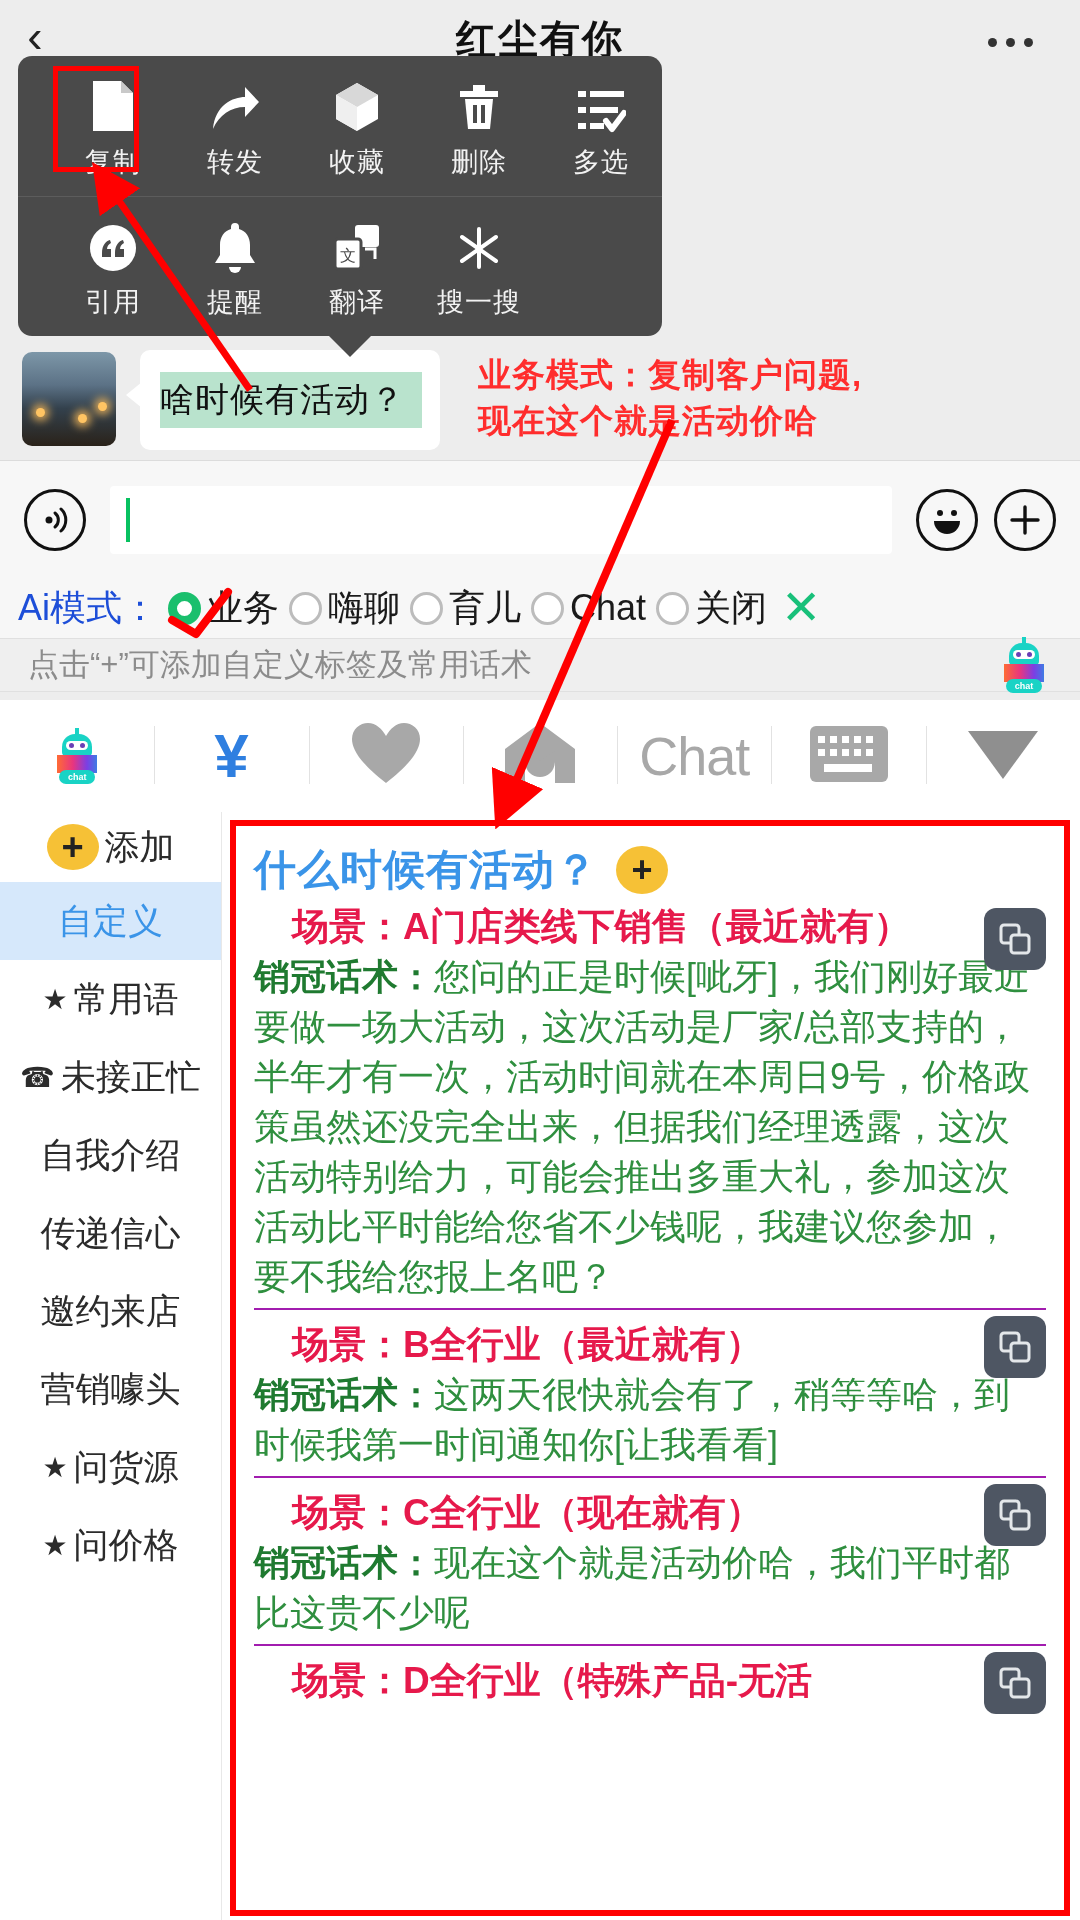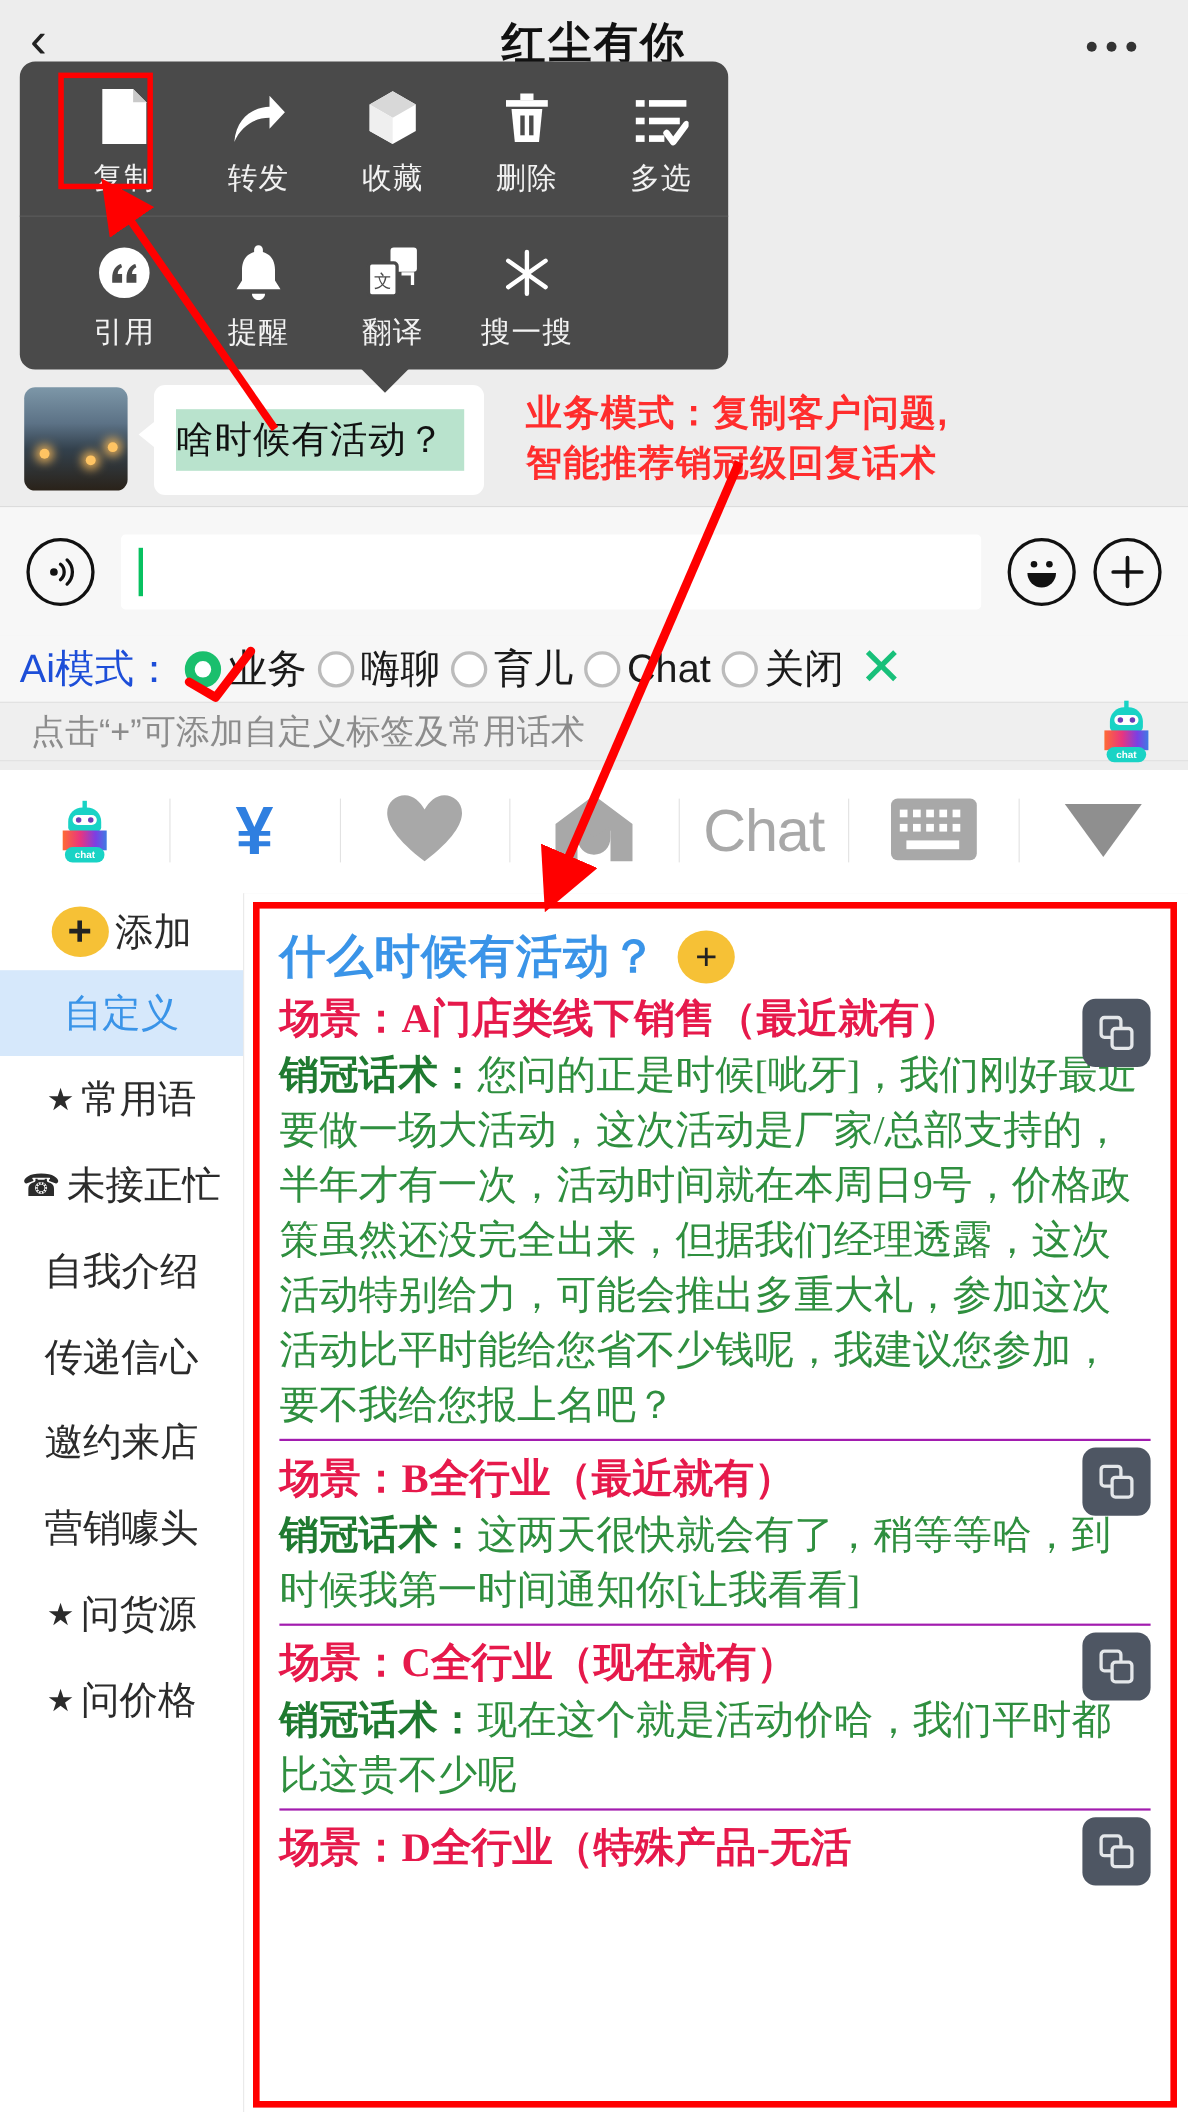--- a/index.html
+++ b/index.html
@@ -201,34 +201,34 @@
     width:52px; height:46px; border-radius:50%; background:#f6c136;
     display:flex; align-items:center; justify-content:center;
     font-size:38px; color:#222; font-weight:700; line-height:1;
   }
   .star{ font-size:28px; }
 
   
   .panel-wrap{ flex:1; position:relative; padding:8px 10px 0 8px; }
   .panel{
     position:relative; border:6px solid #ff0000; background:#fff;
-    height:1096px; overflow:hidden; padding:10px 18px 0 18px;font-family:Liberation Serif, serif;
+    height:1096px; overflow:hidden; padding:10px 18px 0 18px;
   }
   .q-head{ display:flex; align-items:center; gap:18px; padding:6px 0 4px 0; }
   .q-title{ font-size:42px; color:#3a94e8; font-weight:700; letter-spacing:1px; }
   .q-plus{
     width:52px; height:48px; border-radius:50%; background:#f6c136;
     display:flex; align-items:center; justify-content:center;
     font-size:36px; color:#222; font-weight:700; line-height:1;
   }
   .scene-block{ position:relative; padding-bottom:6px; }
   .scene-block + .scene-block{ border-top:2px solid #a21caf; padding-top:10px; }
   .scene-title{
     font-size:37px; color:#e6194b; font-weight:700; line-height:50px;
-    padding-right:90px; letter-spacing:0px;
+    padding-right:90px; letter-spacing:0px;margin-left:38px;
   }
   .answer{
     font-size:36px; color:#2f8f3f; line-height:50px; letter-spacing:0px;
     padding-right:4px;
   }
   .answer b{ color:#1f7a30; font-weight:700; }
   .copy-btn{
     position:absolute; right:0; top:6px; width:62px; height:62px;
     border-radius:12px; background:#4e5663;
     display:flex; align-items:center; justify-content:center;
@@ -361,21 +361,21 @@
     </div>
     <div class="bubble">
       <div class="bubble-inner">
         <span class="bubble-text">啥时候有活动？</span>
       </div>
     </div>
   </div>
 
   <div class="annot">
     <div>业务模式：复制客户问题,</div>
-    <div>智能推荐销冠级回复话术</div>
+    <div>现在这个就是活动价哈</div>
   </div>
 
   <div class="input-bar">
     <div class="circ-btn voice-btn">
       <svg width="34" height="34" viewBox="0 0 34 34">
         <circle cx="11" cy="17" r="3.5" fill="#111"></circle>
         <path d="M17 10 a9 9 0 0 1 0 14" stroke="#111" stroke-width="3" fill="none" stroke-linecap="round"></path>
         <path d="M23 6 a15 15 0 0 1 0 22" stroke="#111" stroke-width="3" fill="none" stroke-linecap="round"></path>
       </svg>
     </div>

